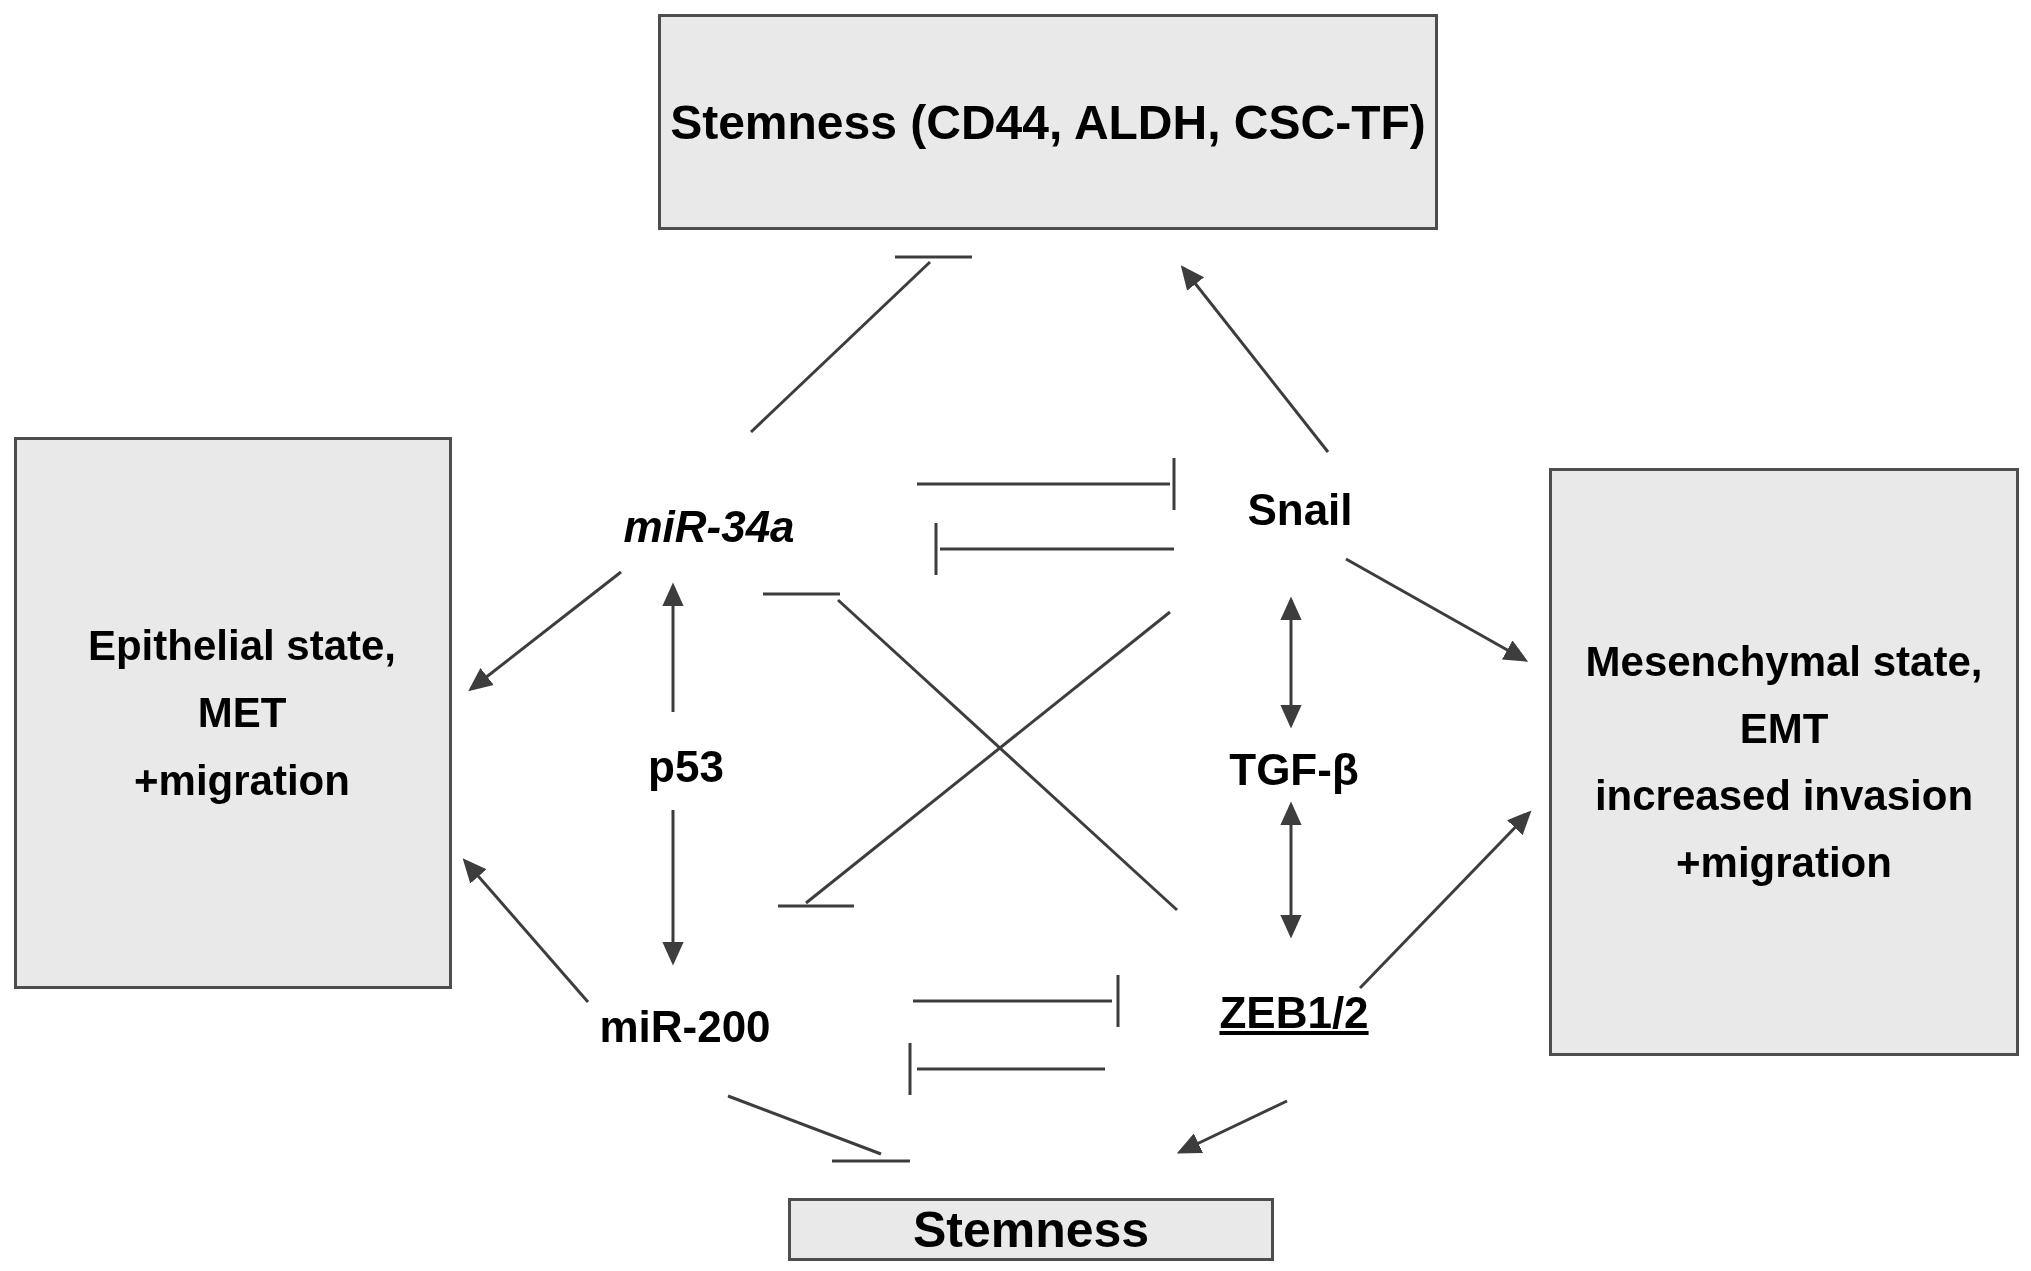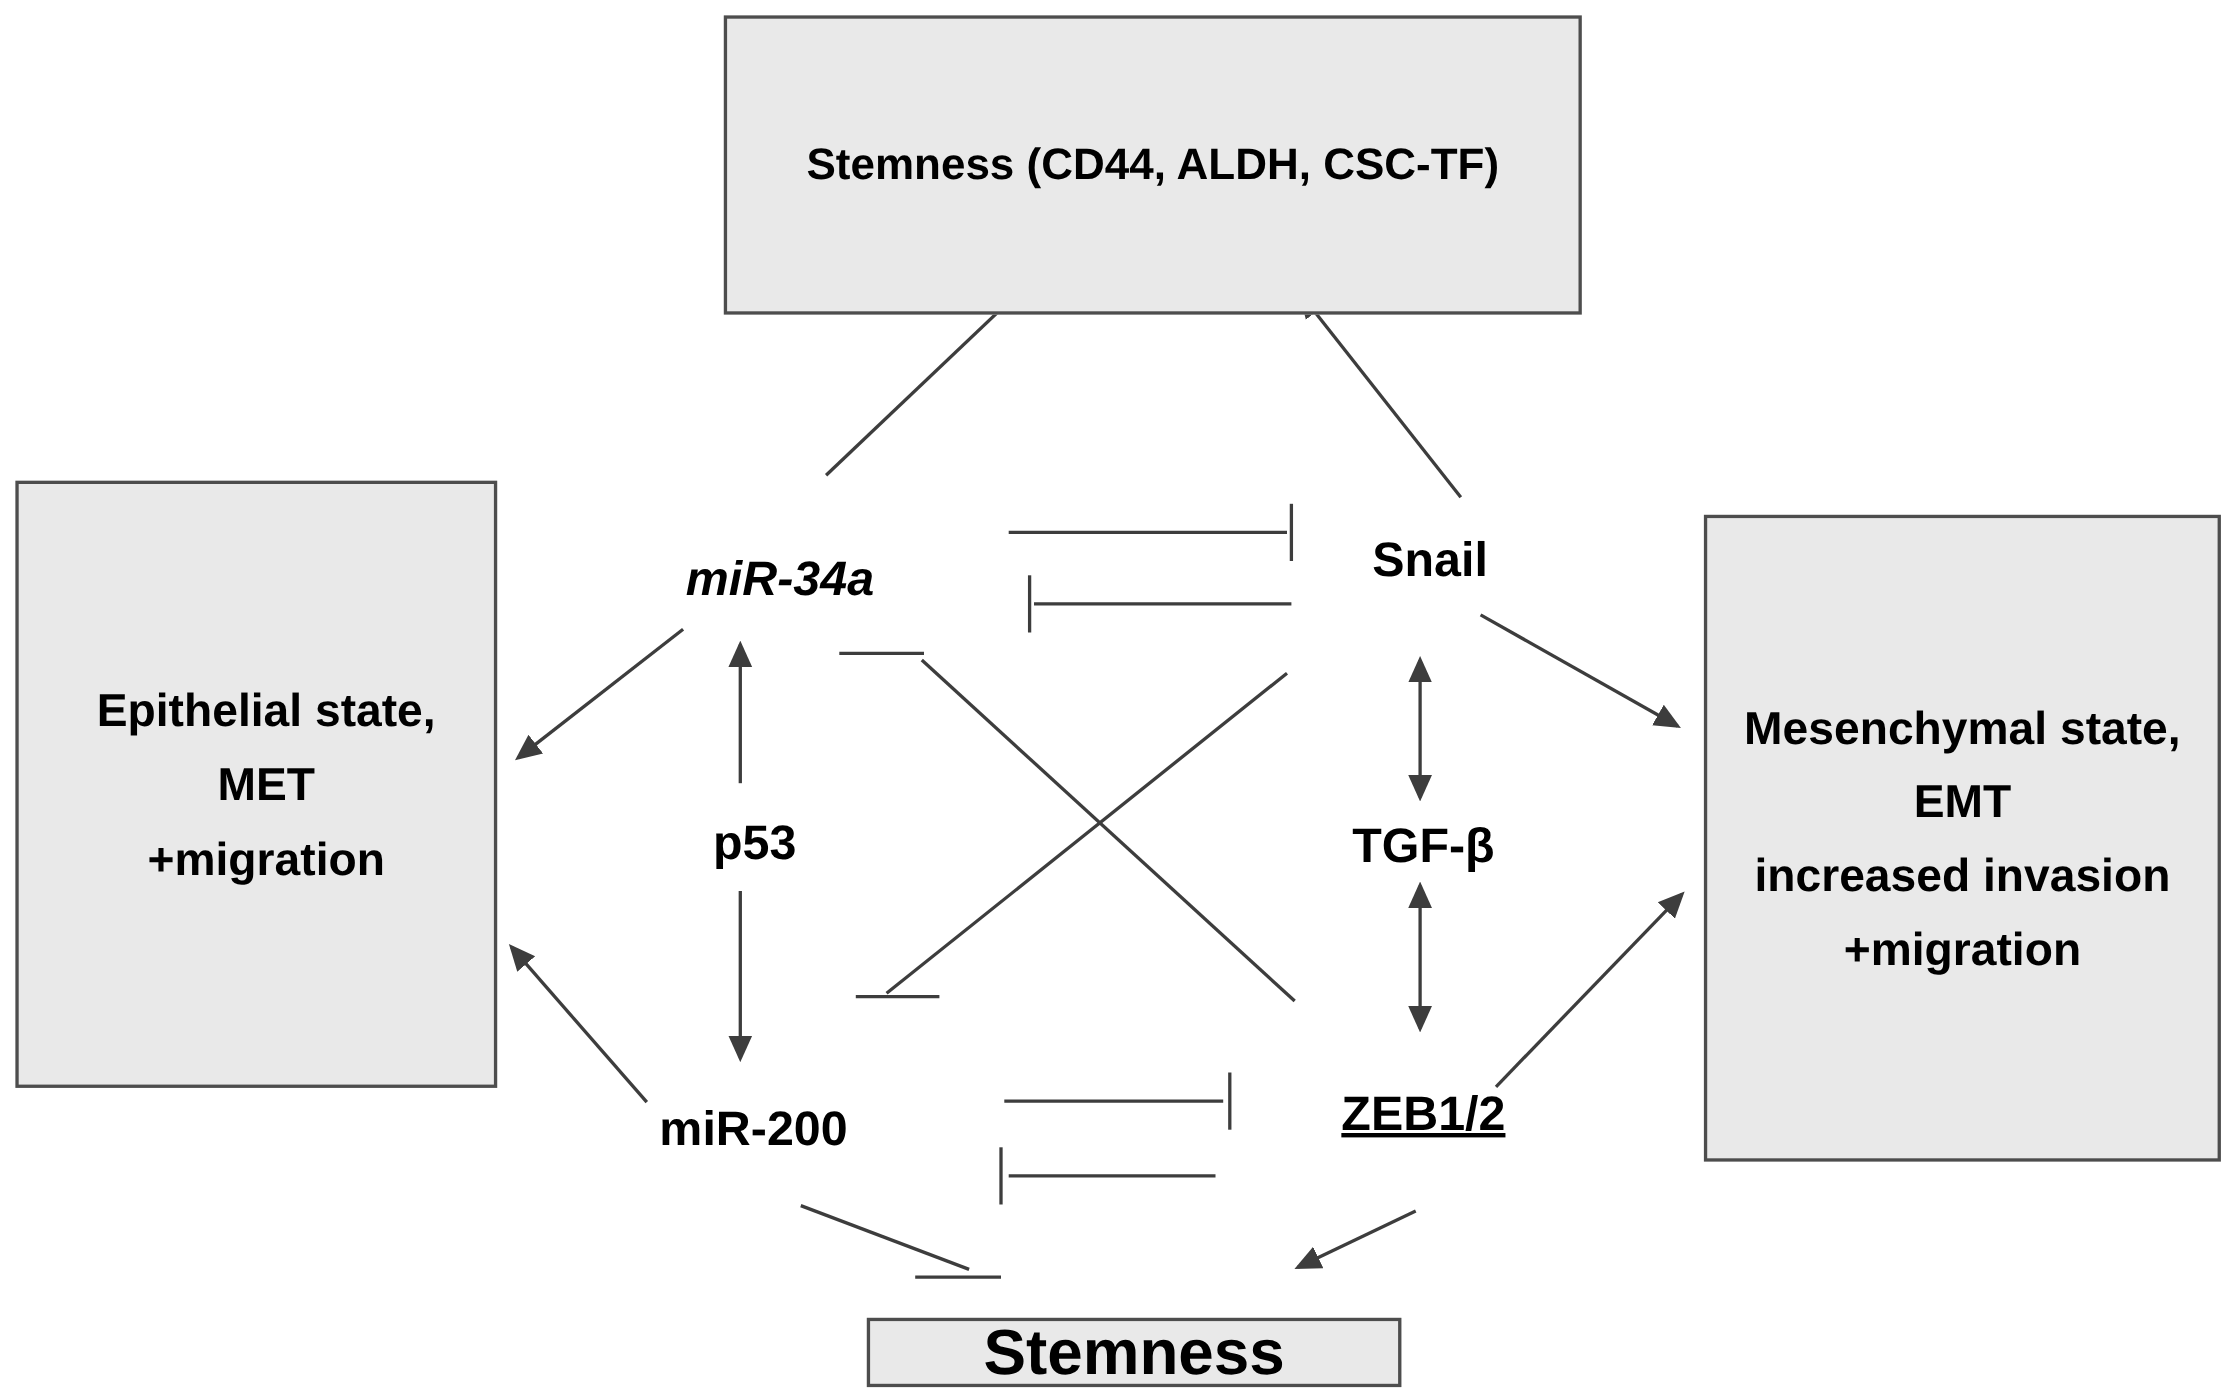--- a/index.html
+++ b/index.html
@@ -27,24 +27,24 @@
     position: absolute;
     background: #e9e9e9;
     border: 3px solid #4d4d4d;
     display: flex;
     flex-direction: column;
     align-items: center;
     justify-content: center;
     text-align: center;
     font-weight: bold;
   }
-  .box--top    { left: 658px;  top: 14px;   width: 780px; height: 272px; font-size: 40px; }
+  .box--top    { left: 658px;  top: 14px;   width: 780px; height: 216px; font-size: 48px; }
   .box--left   { left: 14px;   top: 437px;  width: 438px; height: 552px; font-size: 42px; line-height: 1.6; padding-left: 18px; }
   .box--right  { left: 1549px; top: 468px;  width: 470px; height: 588px; font-size: 42px; line-height: 1.6; }
-  .box--bottom { left: 788px;  top: 1198px; width: 486px; height: 63px;  font-size: 58px; }
+  .box--bottom { left: 788px;  top: 1198px; width: 486px; height: 63px;  font-size: 50px; }
   .node {
     position: absolute;
     transform: translate(-50%, -50%);
     font-weight: bold;
     font-size: 44px;
     white-space: nowrap;
   }
   .node--mir34a { left: 709px;  top: 527px; font-style: italic; }
   .node--snail  { left: 1300px; top: 510px; }
   .node--p53    { left: 686px;  top: 767px; }

